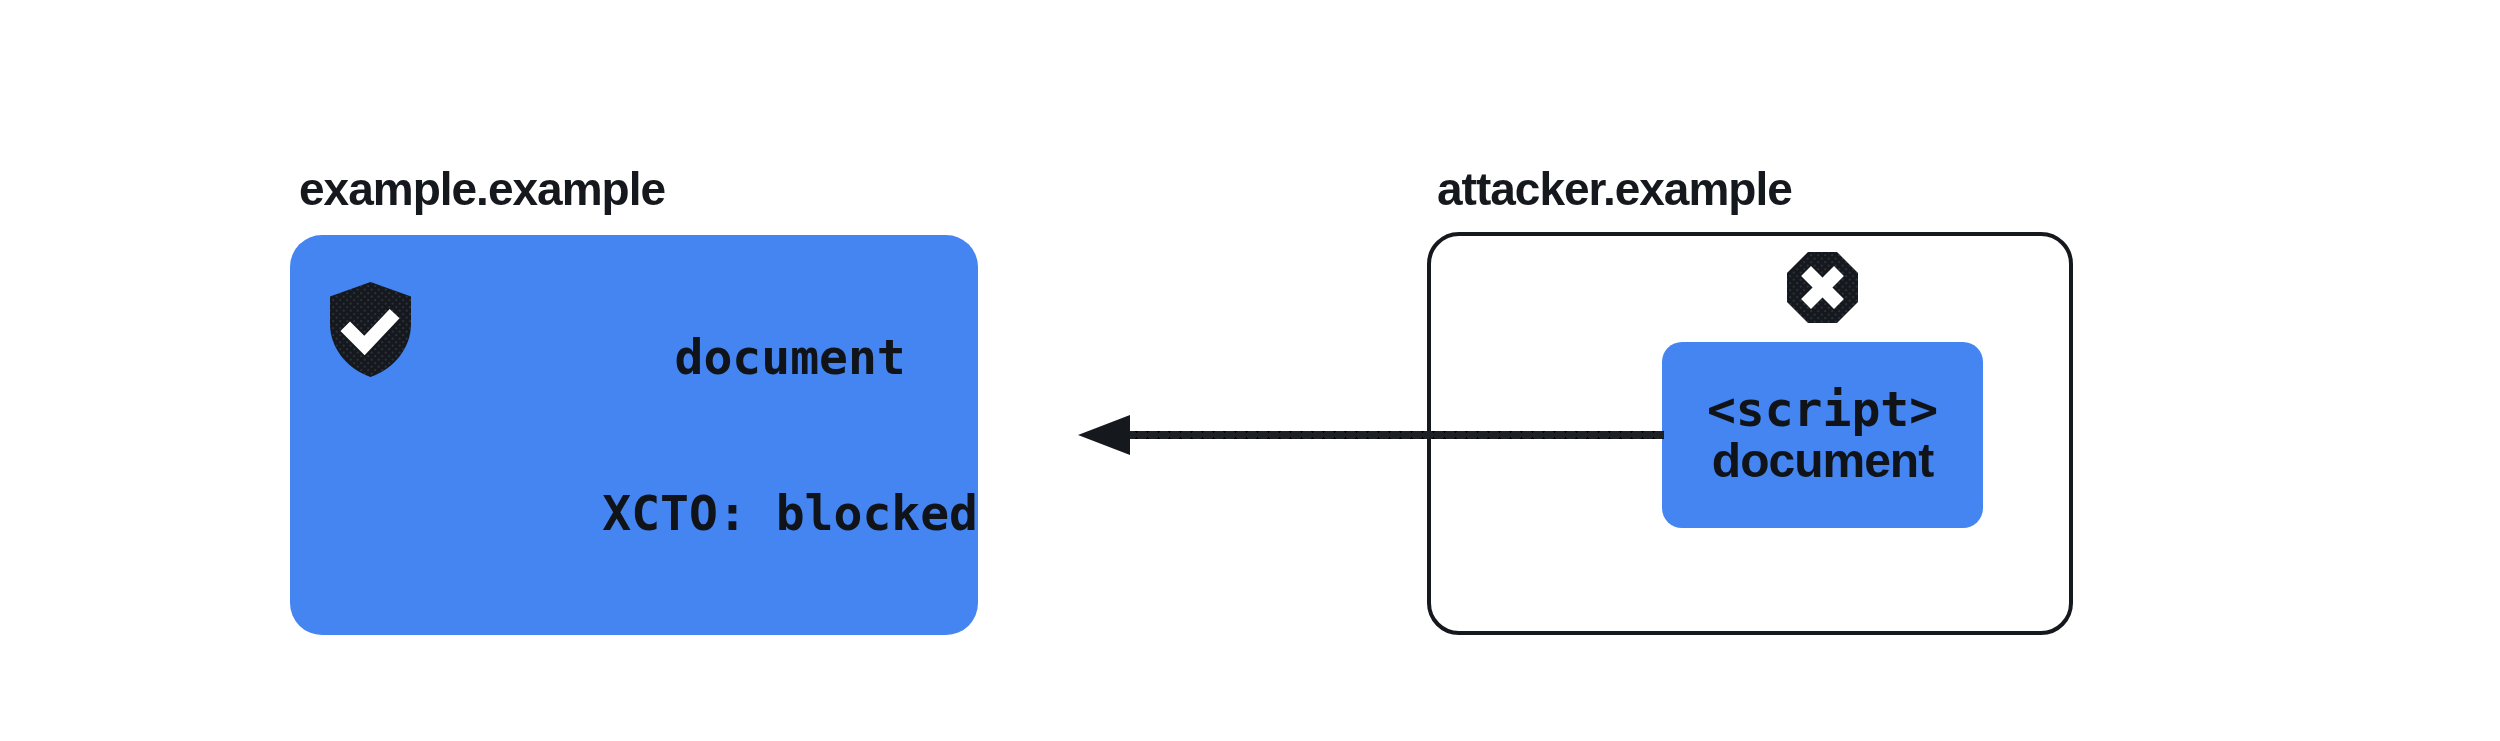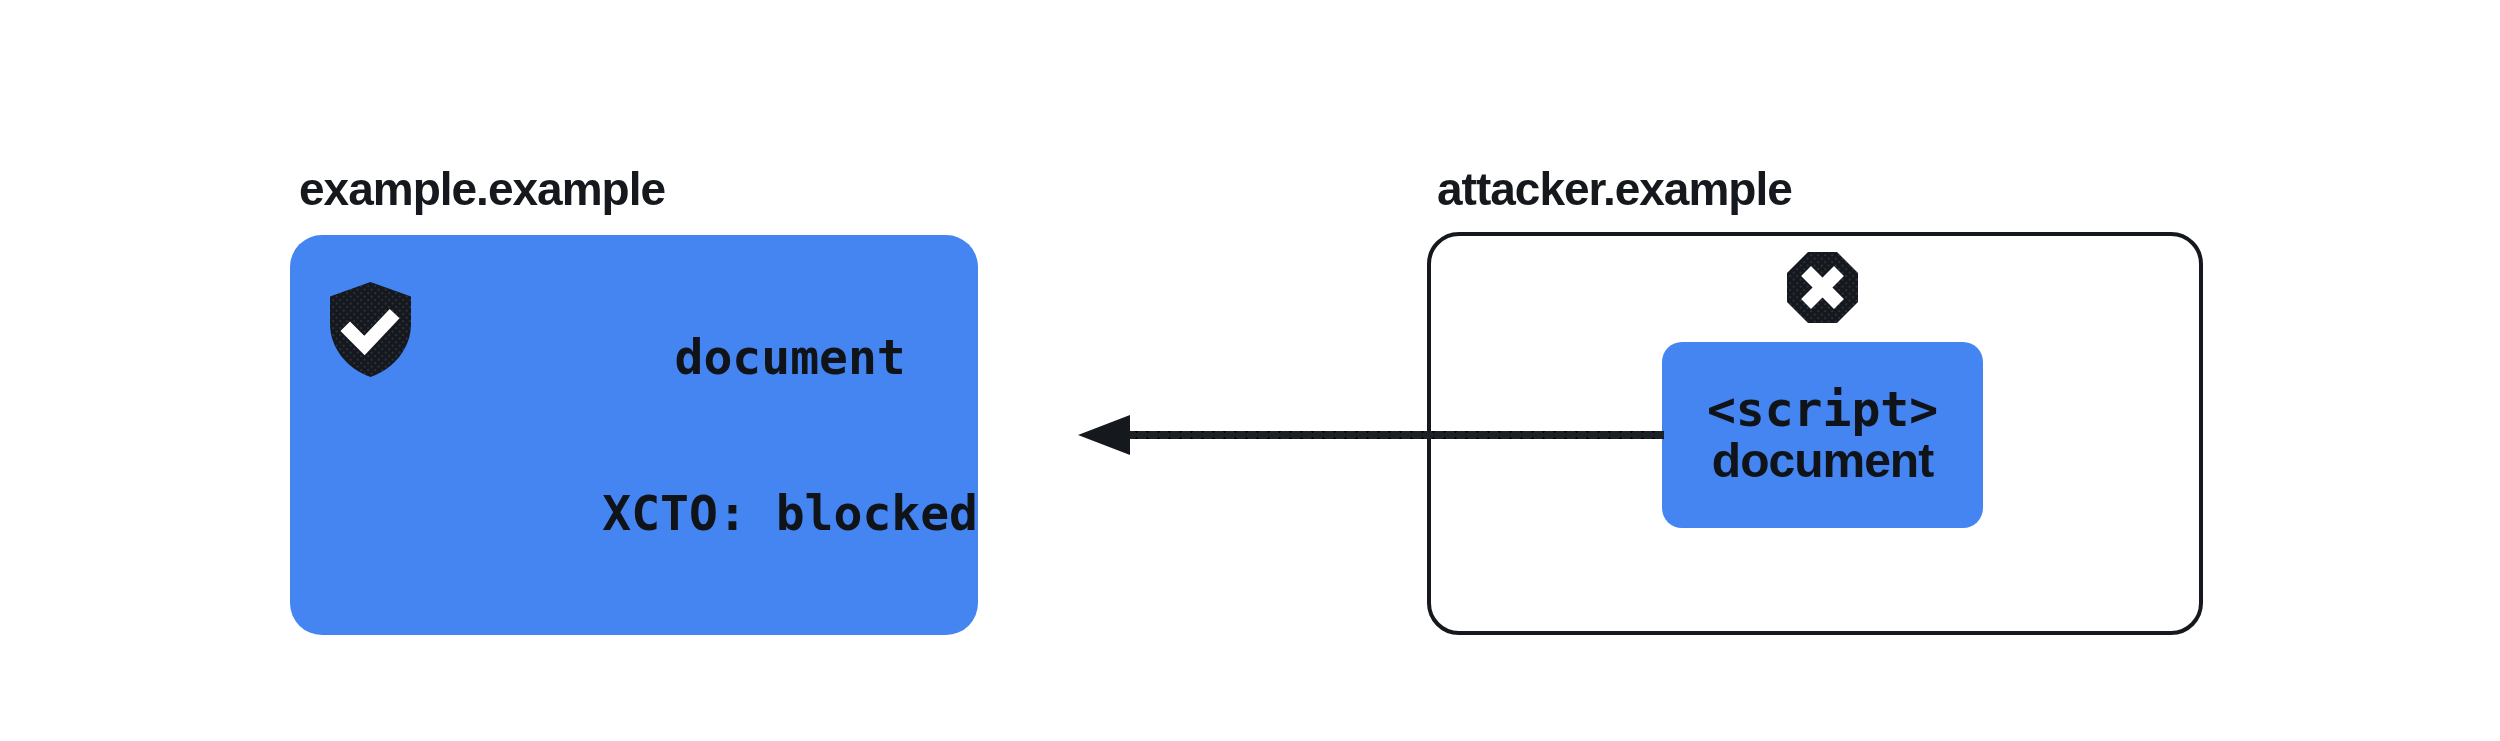--- a/index.html
+++ b/index.html
@@ -53,21 +53,21 @@
     font-size: 48px;
     line-height: 52px;
     letter-spacing: -1px;
     color: #101318;
     text-align: center;
   }
 
   .attacker-box {
     position: absolute;
     left: 1427px; top: 232px;
-    width: 776px; height: 403px;
+    width: 646px; height: 403px;
     background: #ffffff;
     border: 4px solid var(--dark, #15181d);
     border-radius: 32px;
     box-sizing: border-box;
   }
   .octagon-icon-wrap {
     position: absolute;
     left: 354px;   
     top: 14px;     
     width: 75px; height: 75px;

